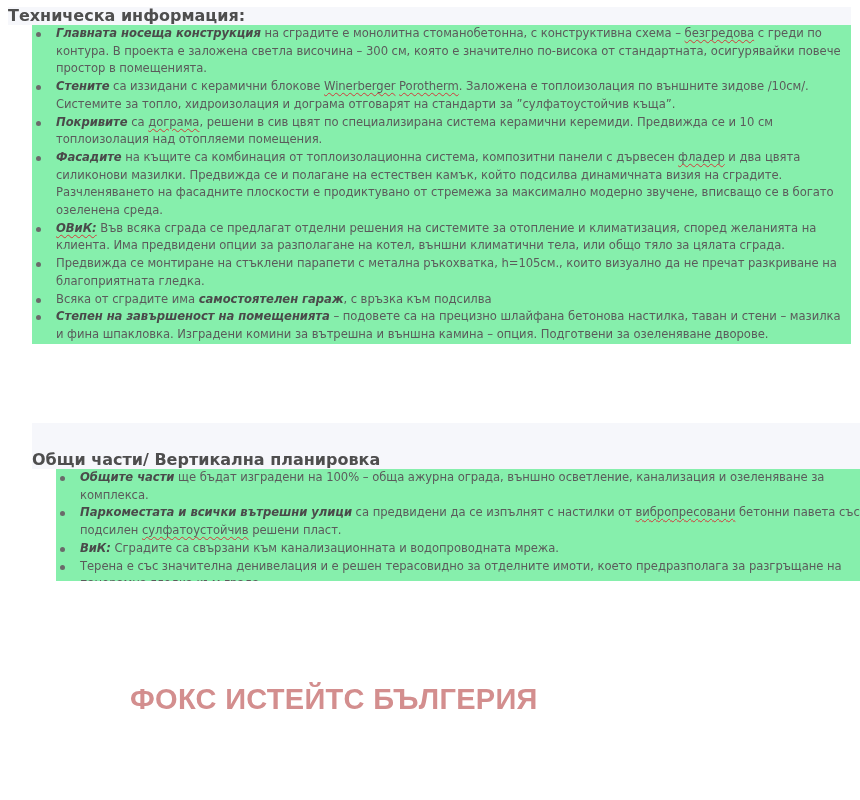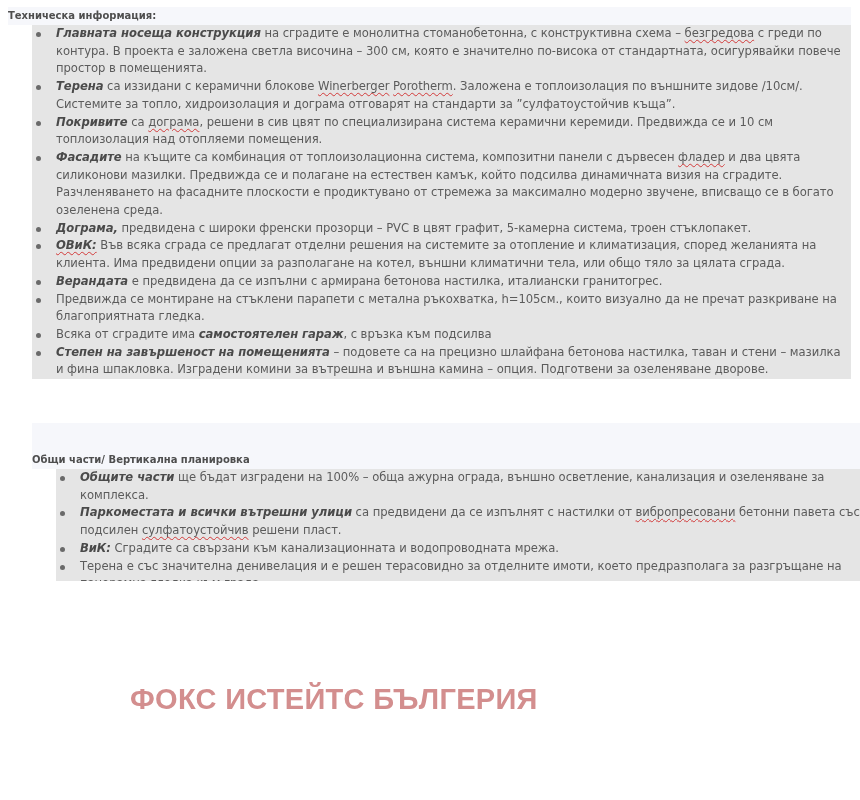--- a/index.html
+++ b/index.html
@@ -20,37 +20,37 @@
     left: 8px;
     width: 843px;
     overflow: hidden;
   }
   #block1 { top: 7px; height: 407px; }
   #block2 { top: 423px; height: 158px; margin-left: 24px; }
 
   .heading-line {
     background: #f6f7fb;
     font-weight: bold;
-    font-size: 10px;
+    font-size: 16px;
     line-height: 18px;
     color: #4e4e4e;
     white-space: nowrap;
   }
   .spacer {
     background: #f6f7fb;
     height: 28px;
   }
   ul.items {
     list-style: none;
     margin: 0;
     padding: 0 0 0 24px;
   }
   ul.items li {
     position: relative;
-    background: #e5e5e5;
+    background: #86efac;
     padding-left: 24px;
     font-size: 11.6px;
     line-height: 17.7px;
     color: #5b5b5b;
     letter-spacing: -0.05px;
     padding-right: 2px;
   }
   ul.items li::before {
     content: "";
     position: absolute;
@@ -82,36 +82,30 @@
 </head>
 <body>
 
 <div id="block1" class="block">
   <div class="heading-line">Техническа информация:</div>
   <ul class="items">
     <li>
       <span class="b">Главната носеща конструкция</span><span> на сградите е монолитна стоманобетонна, с конструктивна схема – </span><span class="spell">безгредова</span><span> с греди по контура. В проекта е заложена светла височина – 300 см, която е значително по-висока от стандартната, осигурявайки повече простор в помещенията.</span>
     </li>
     <li>
-      <span class="b">Терена</span><span> са иззидани с керамични блокове </span><span class="spell">Winerberger</span><span> </span><span class="spell">Porotherm</span><span>. Заложена е топлоизолация по външните зидове /10см/. Системите за топло, хидроизолация и дограма отговарят на стандарти за ”сулфатоустойчив къща”.</span>
+      <span class="b">Стените</span><span> са иззидани с керамични блокове </span><span class="spell">Winerberger</span><span> </span><span class="spell">Porotherm</span><span>. Заложена е топлоизолация по външните зидове /10см/. Системите за топло, хидроизолация и дограма отговарят на стандарти за ”сулфатоустойчив къща”.</span>
     </li>
     <li>
       <span class="b">Покривите</span><span> са </span><span class="spell">дограма</span><span>, решени в сив цвят по специализирана система керамични керемиди. Предвижда се и 10 см топлоизолация над отопляеми помещения.</span>
     </li>
     <li>
       <span class="b">Фасадите</span><span> на къщите са комбинация от топлоизолационна система, композитни панели с дървесен </span><span class="spell">фладер</span><span> и два цвята силиконови мазилки. Предвижда се и полагане на естествен камък, който подсилва динамичната визия на сградите. Разчленяването на фасадните плоскости е продиктувано от стремежа за максимално модерно звучене, вписващо се в богато озеленена среда.</span>
     </li>
     <li>
-      <span class="b">Дограма,</span><span> предвидена с широки френски прозорци – PVC в цвят графит, 5-камерна система, троен стъклопакет.</span>
-    </li>
-    <li>
       <span class="b spell">ОВиК:</span><span> Във всяка сграда се предлагат отделни решения на системите за отопление и климатизация, според желанията на клиента. Има предвидени опции за разполагане на  котел, външни климатични тела, или общо тяло за цялата сграда.</span>
-    </li>
-    <li>
-      <span class="b">Верандата</span><span> е предвидена да се изпълни с армирана бетонова настилка, италиански гранитогрес.</span>
     </li>
     <li>
       <span>Предвижда се монтиране на  стъклени парапети с метална ръкохватка, h=105см., които визуално да не пречат разкриване на благоприятната гледка.</span>
     </li>
     <li>
       <span>Всяка от сградите има </span><span class="b">самостоятелен гараж</span><span>, с връзка към подсилва</span>
     </li>
     <li>
       <span class="b">Степен на завършеност на помещенията</span><span> – подовете са на прецизно шлайфана бетонова настилка, таван и стени – мазилка и фина шпакловка. Изградени комини за вътрешна и външна камина – опция. Подготвени за озеленяване дворове.</span>
     </li>

